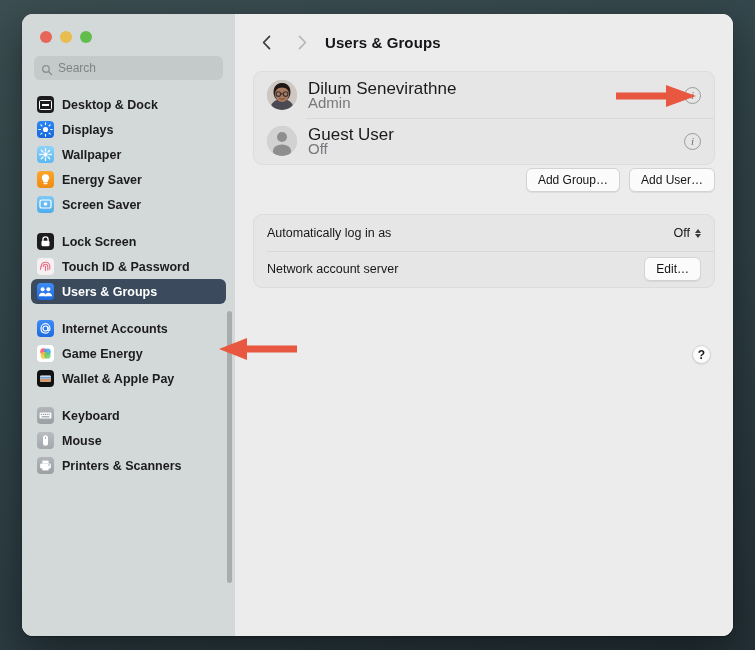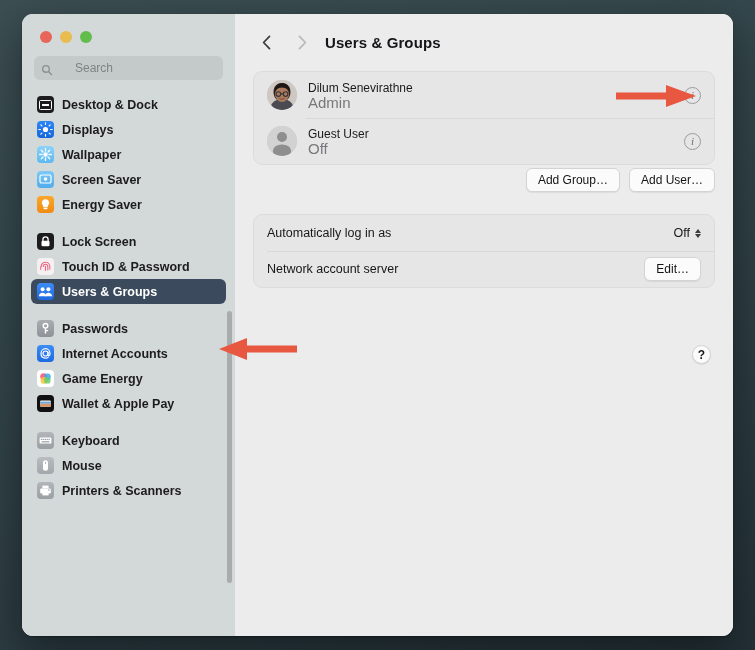--- a/index.html
+++ b/index.html
@@ -34,21 +34,21 @@
   .light { width:12px; height:12px; border-radius:50%; }
   .light.red{ background:#e8655a; }
   .light.yellow{ background:#e8bc4e; }
   .light.green{ background:#62bd4d; }
 
   #searchwrap { padding:13px 12px 0 12px; }
   #search {
     height:24px; border-radius:6px;
     background:#c4c9c9;
     display:flex; align-items:center;
-    padding:0 7px; gap:22px;
+    padding:0 7px; gap:5px;
   }
   #search .sicon { width:12px; height:12px; flex:0 0 12px; opacity:.55; }
   #search input {
     border:none; outline:none; background:transparent;
     font-family:"Liberation Sans", sans-serif;
     font-size:12px; color:#4a4f4f; width:100%;
   }
   #search input::placeholder { color:#7d8484; }
 
   #navlist {
@@ -139,21 +139,21 @@
     content:""; position:absolute; left:52px; right:0; top:0;
     height:1px; background:#d8d8d8;
   }
   .avatar {
     width:30px; height:30px; border-radius:50%;
     flex:0 0 30px; margin-right:11px;
     overflow:hidden; position:relative;
     background:#c8c8c8;
   }
   .uinfo { flex:1; min-width:0; }
-  .uname { font-size:12px; color:#1a1a1c; line-height:15px; }
+  .uname { font-size:17px; color:#1a1a1c; line-height:15px; }
   .usub  { font-size:15px; color:#78787c; line-height:13px; }
   .infobtn {
     width:17px; height:17px; border-radius:50%;
     border:1.2px solid #9a9a9e;
     display:flex; align-items:center; justify-content:center;
     font-size:11px; color:#6c6c70;
     font-family:"Liberation Serif", serif; font-style:italic;
     flex:0 0 17px;
   }
 
@@ -271,36 +271,36 @@
                 <line x1="4.3" y1="4.3" x2="6" y2="6"></line>
                   <line x1="11" y1="11" x2="12.7" y2="12.7"></line>
                 <line x1="12.7" y1="4.3" x2="11" y2="6"></line>
                   <line x1="6" y1="11" x2="4.3" y2="12.7"></line>
               </g>
             </svg>
           </span>
           <span class="label">Wallpaper</span>
         </div>
         <div class="navitem">
+          <span class="nicon ic-energy">
+            <svg viewBox="0 0 17 17" width="17" height="17">
+              <path d="M8.5 3.2c2.2 0 3.7 1.6 3.7 3.6 0 1.5-.9 2.4-1.4 3.1v1.4H6.2v-1.4C5.7 9.2 4.8 8.3 4.8 6.8c0-2 1.5-3.6 3.7-3.6z" fill="#fff"></path>
+              <rect x="6.5" y="11.8" width="4" height="1.5" rx=".7" fill="#fff"></rect>
+            </svg>
+          </span>
+          <span class="label">Energy Saver</span>
+        </div>
+        <div class="navitem">
           <span class="nicon ic-screensaver">
             <svg viewBox="0 0 17 17" width="17" height="17">
               <rect x="3" y="4" width="11" height="8" rx="1.6" fill="none" stroke="#fff" stroke-width="1.2"></rect>
               <circle cx="8.5" cy="8" r="1.8" fill="#fff"></circle>
             </svg>
           </span>
           <span class="label">Screen Saver</span>
-        </div>
-        <div class="navitem">
-          <span class="nicon ic-energy">
-            <svg viewBox="0 0 17 17" width="17" height="17">
-              <path d="M8.5 3.2c2.2 0 3.7 1.6 3.7 3.6 0 1.5-.9 2.4-1.4 3.1v1.4H6.2v-1.4C5.7 9.2 4.8 8.3 4.8 6.8c0-2 1.5-3.6 3.7-3.6z" fill="#fff"></path>
-              <rect x="6.5" y="11.8" width="4" height="1.5" rx=".7" fill="#fff"></rect>
-            </svg>
-          </span>
-          <span class="label">Energy Saver</span>
         </div>
       </div>
 
       <div class="navgroup">
         <div class="navitem">
           <span class="nicon ic-lock">
             <svg viewBox="0 0 17 17" width="17" height="17">
               <path d="M5.9 8V6.4a2.6 2.6 0 0 1 5.2 0V8" fill="none" stroke="#fff" stroke-width="1.3"></path>
               <rect x="4.5" y="7.8" width="8" height="5.4" rx="1.3" fill="#fff"></rect>
             </svg>
@@ -327,30 +327,20 @@
               <circle cx="11.4" cy="6.2" r="2" fill="#fff"></circle>
               <path d="M1.9 13.2c0-2.2 1.7-3.5 3.7-3.5s3.7 1.3 3.7 3.5z" fill="#fff"></path>
               <path d="M8.1 13.2c0-2.2 1.4-3.5 3.3-3.5s3.7 1.3 3.7 3.5z" fill="#fff"></path>
             </svg>
           </span>
           <span class="label">Users &amp; Groups</span>
         </div>
       </div>
 
       <div class="navgroup">
-        <div class="navitem">
-          <span class="nicon ic-passwords">
-            <svg viewBox="0 0 17 17" width="17" height="17">
-              <circle cx="8.5" cy="5.8" r="2.3" fill="none" stroke="#fff" stroke-width="1.4"></circle>
-              <path d="M8.5 8.1v5" stroke="#fff" stroke-width="1.4" stroke-linecap="round"></path>
-              <path d="M8.5 10.6h2" stroke="#fff" stroke-width="1.4" stroke-linecap="round"></path>
-            </svg>
-          </span>
-          <span class="label">Passwords</span>
-        </div>
         <div class="navitem">
           <span class="nicon ic-internet">
             <svg viewBox="0 0 17 17" width="17" height="17">
               <circle cx="8.5" cy="8.5" r="2.5" fill="none" stroke="#fff" stroke-width="1.2"></circle>
               <path d="M11 7v3c0 1.2 2 1.3 2-1.3 0-3-2-5-4.5-5S4 5.8 4 8.5s1.9 4.6 4.5 4.6c1.1 0 2-.2 2.6-.6" fill="none" stroke="#fff" stroke-width="1.2" stroke-linecap="round"></path>
             </svg>
           </span>
           <span class="label">Internet Accounts</span>
         </div>
         <div class="navitem">

